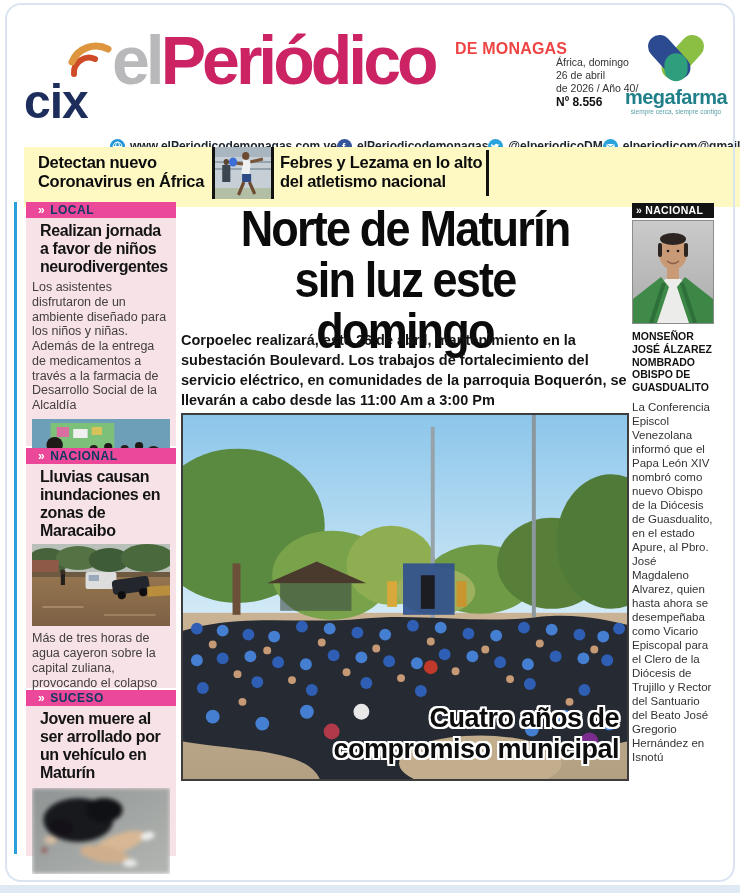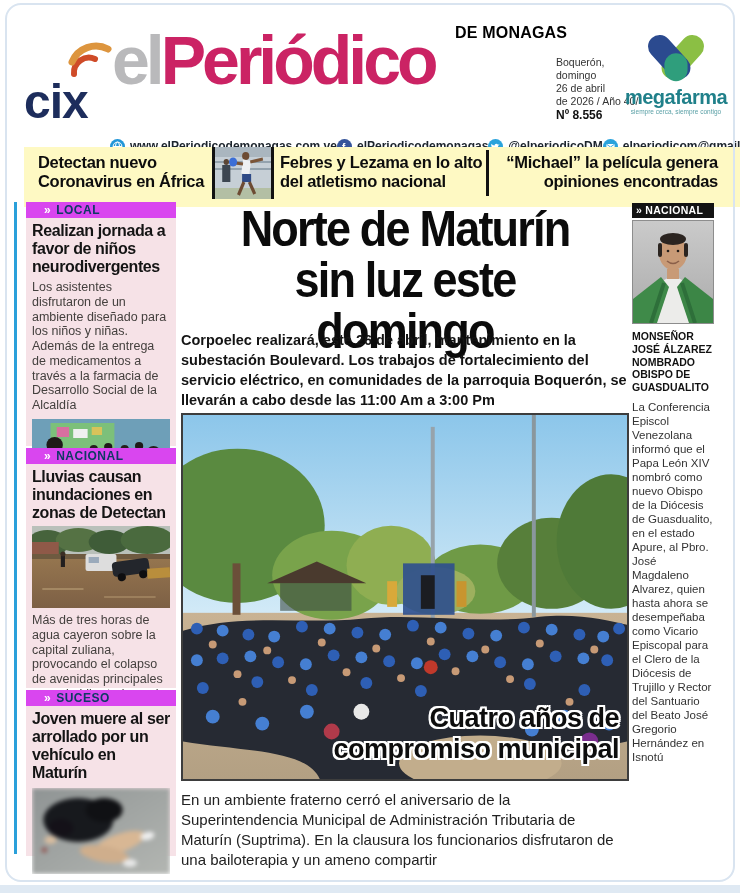--- a/index.html
+++ b/index.html
@@ -11,21 +11,21 @@
   .page-frame{position:absolute;left:5px;top:3px;right:5px;bottom:11px;
               border:2px solid #d9e4f0;border-radius:16px;pointer-events:none;z-index:50;}
   .bottom-band{position:absolute;left:0;right:0;bottom:0;height:8px;background:#dfe9f3;z-index:51;}
 
   
   .cix{left:22px;top:42px;width:98px;height:84px;}
   .brand{left:112px;top:26px;width:460px;font-weight:bold;font-size:68px;
          letter-spacing:-4px;line-height:1;white-space:nowrap;}
   .brand .el{color:#b9b9bb;}
   .brand .main{color:#cb2364;}
-  .region{left:455px;top:24px;font-size:16px;font-weight:bold;color:#000000;letter-spacing:0.2px;}
+  .region{left:455px;top:40px;font-size:16px;font-weight:bold;color:#ef4444;letter-spacing:0.2px;}
   .dateblock{left:556px;top:56px;width:86px;font-size:10.5px;line-height:13px;color:#333;}
   .issue{font-weight:bold;font-size:12px;color:#111;margin-top:1px;}
   .megafarma{left:620px;top:33px;width:112px;text-align:center;}
   .megafarma svg{display:block;margin:0 auto;}
   .mf-name{font-size:20px;font-weight:bold;color:#20808a;letter-spacing:-0.5px;line-height:1;}
   .mf-tag{font-size:6.5px;color:#5aa0a6;margin-top:1px;}
 
   
   .social{left:110px;top:120px;width:530px;height:22px;display:flex;align-items:center;
           justify-content:space-between;margin-top:15px;}
@@ -38,28 +38,28 @@
                  color:#0d0d0d;letter-spacing:-0.3px;}
   .ts1{left:14px;width:178px;}
   .ts2{left:256px;width:212px;}
   .ts3{left:472px;width:222px;text-align:right;}
   .ts-photo{position:absolute;left:188px;top:0;width:62px;height:52px;
             border-left:3px solid #111;border-right:3px solid #111;box-sizing:border-box;}
   .ts-div{position:absolute;left:462px;top:3px;width:3px;height:46px;background:#111;}
 
   
   .accent-line{left:14px;top:202px;width:3px;height:652px;background:#2aa0da;}
-  .badge-blue{position:absolute;left:26px;width:150px;height:16px;background:#d946ef;
-              font-size:12px;font-weight:bold;line-height:16px;padding-left:18px;box-sizing:border-box;
+  .badge-blue{position:absolute;left:26px;width:150px;height:16px;background:#ec4899;
+              font-size:12px;font-weight:bold;line-height:16px;padding-left:12px;box-sizing:border-box;
               letter-spacing:0.5px;}
   .badge-blue .chev{color:#ffffff;margin-right:5px;}
   .badge-blue .lbl{color:#0e3a63;}
   .panel{position:absolute;left:26px;width:150px;background:#f6e2e7;box-sizing:border-box;
          padding:4px 6px 6px 6px;}
-  .panel h3{margin:0 0 4px 0;font-size:16px;line-height:1.13;letter-spacing:-0.4px;color:#141414;}
+  .panel h3{margin:0 0 4px 8px;font-size:16px;line-height:1.13;letter-spacing:-0.4px;color:#141414;}
   .panel p{margin:0;font-size:12.5px;line-height:1.18;color:#44403e;}
   .panel .photo{margin-top:6px;width:138px;overflow:hidden;}
   .panel .photo svg{display:block;}
 
   
   .headline{left:179px;top:204px;width:452px;text-align:center;font-weight:bold;font-size:50px;
             line-height:51px;letter-spacing:-2px;color:#0b0b0b;transform:scaleX(0.9);
             transform-origin:50% 0;}
   .subhead{left:181px;top:330px;width:448px;font-size:14.5px;font-weight:bold;line-height:20px;
            color:#141414;}
@@ -89,21 +89,21 @@
 
   <header>
     <svg class="abs cix" viewBox="0 0 98 84">
       <path d="M52 32 a15 15 0 0 1 21 -15" stroke="#cf4b28" stroke-width="6" fill="none" stroke-linecap="round"></path>
       <path d="M50 20 a26 26 0 0 1 36 -13" stroke="#dd953e" stroke-width="7" fill="none" stroke-linecap="round"></path>
       <text x="2" y="76" font-size="48" font-weight="bold" fill="#1d2d5c" letter-spacing="-1">cix</text>
     </svg>
     <div class="abs brand"><span class="el">el</span><span class="main">Periódico</span></div>
     <div class="abs region">DE MONAGAS</div>
     <div class="abs dateblock">
-      <div>Boquerón, domingo</div>
+      <div>África, domingo</div>
       <div>26 de abril</div>
       <div>de 2026 / Año 40/</div>
       <div class="issue">Nº 8.556</div>
     </div>
     <div class="abs megafarma">
       <svg width="74" height="54" viewBox="0 0 74 56">
         <line x1="54" y1="14" x2="34" y2="36" stroke="#8bbf44" stroke-width="24" stroke-linecap="round"></line>
         <line x1="20" y1="14" x2="40" y2="36" stroke="#2b4a8f" stroke-width="24" stroke-linecap="round"></line>
         <line x1="37" y1="33" x2="37" y2="38" stroke="#2f9e7c" stroke-width="24" stroke-linecap="round"></line>
       </svg>
@@ -162,21 +162,20 @@
         <line x1="22" y1="16" x2="31" y2="17" stroke="#7a5437" stroke-width="3"></line>
         <line x1="39" y1="15" x2="53" y2="12" stroke="#7a5437" stroke-width="3"></line>
         <circle cx="20" cy="15" r="4.5" fill="#3b6ed6"></circle>
         <rect x="30" y="27" width="10" height="8" fill="#2e4a86"></rect>
         <line x1="32" y1="35" x2="26" y2="48" stroke="#6d4b33" stroke-width="3.5"></line>
         <line x1="38" y1="35" x2="44" y2="47" stroke="#6d4b33" stroke-width="3.5"></line>
       </svg>
     </div>
     <div class="story ts2">Febres y Lezama en lo alto del atletismo nacional</div>
     <div class="ts-div"></div>
-    <div class="story ts3">“Michael” la película genera opiniones encontradas</div>
   </div>
 
   <div class="abs accent-line"></div>
 
   <div class="badge-blue" style="top:202px;">
     <span class="chev">»</span><span class="lbl">LOCAL</span>
   </div>
   <div class="panel" style="top:218px;height:228px;">
     <h3>Realizan jornada a favor de niños neurodivergentes</h3>
     <p>Los asistentes disfrutaron de un ambiente diseñado para los niños y niñas. Además de la entrega de medicamentos a través a la farmacia de Desarrollo Social de la Alcaldía</p>
@@ -212,21 +211,21 @@
           <circle cx="94" cy="69" r="3" fill="#4a7fd0"></circle>
         <circle cx="110" cy="67" r="3" fill="#d8c35a"></circle>
       </svg>
     </div>
   </div>
 
   <div class="badge-blue" style="top:448px;">
     <span class="chev">»</span><span class="lbl">NACIONAL</span>
   </div>
   <div class="panel" style="top:464px;height:224px;">
-    <h3>Lluvias causan inundaciones en zonas de Detectan</h3>
+    <h3>Lluvias causan inundaciones en zonas de Maracaibo</h3>
     <div class="photo" style="margin-top:2px;">
       <svg width="138" height="82" viewBox="0 0 134 82" preserveAspectRatio="none">
         <defs>
             <linearGradient id="wat" x1="0" y1="0" x2="0" y2="1">
           <stop offset="0" stop-color="#96764f"></stop>
               <stop offset="1" stop-color="#7d6045"></stop>
         </linearGradient>
           </defs>
         <rect width="134" height="30" fill="#b9c0ba"></rect>
         <ellipse cx="15" cy="18" rx="20" ry="14" fill="#46633c"></ellipse>
@@ -391,21 +390,20 @@
       <circle cx="180" cy="300" r="8" fill="#e8e8e8"></circle>
       <circle cx="410" cy="330" r="9" fill="#7a2d8e"></circle>
       <circle cx="150" cy="320" r="8" fill="#b03a4a"></circle>
     </svg>
     <div class="caption">
       <div>Cuatro años de</div>
       <div>compromiso municipal</div>
     </div>
   </div>
 
-  <div class="abs main-body">En un ambiente fraterno cerró el aniversario de la Superintendencia Municipal de Administración Tributaria de Maturín (Suptrima). En la clausura los funcionarios disfrutaron de una bailoterapia y un ameno compartir</div>
 
   <div class="abs badge-black">» NACIONAL</div>
   <div class="abs priest">
     <svg viewBox="0 0 80 102" preserveAspectRatio="none">
       <defs>
           <linearGradient id="pbg" x1="0" y1="0" x2="0" y2="1">
         <stop offset="0" stop-color="#cacaca"></stop>
             <stop offset="1" stop-color="#ababab"></stop>
       </linearGradient>
         </defs>

